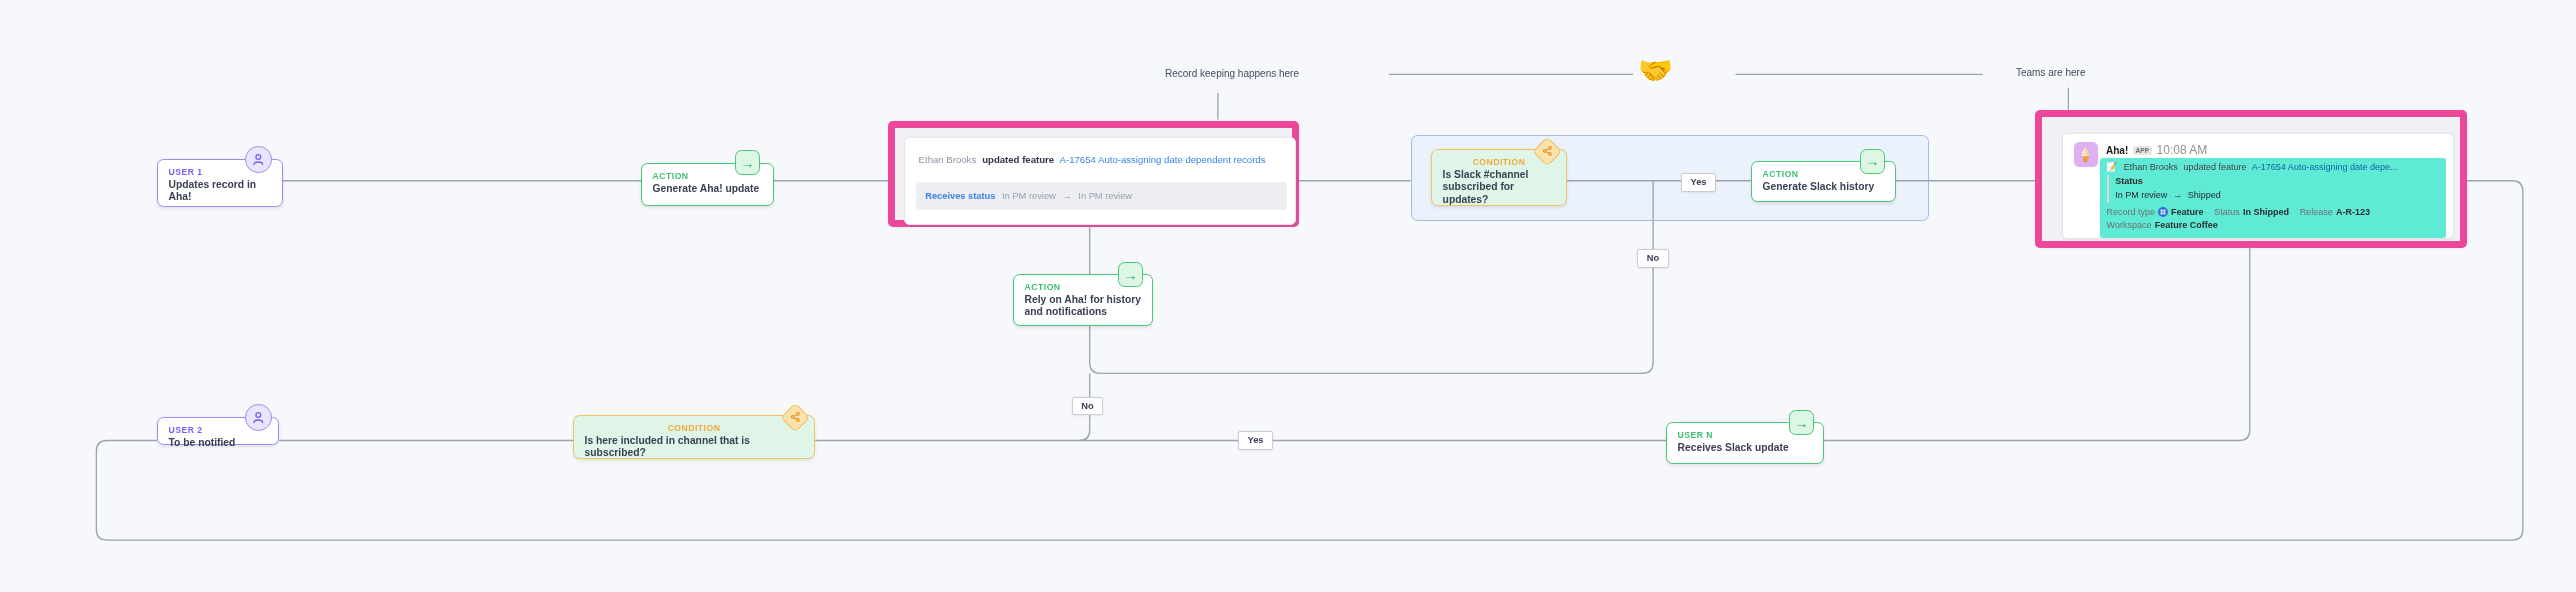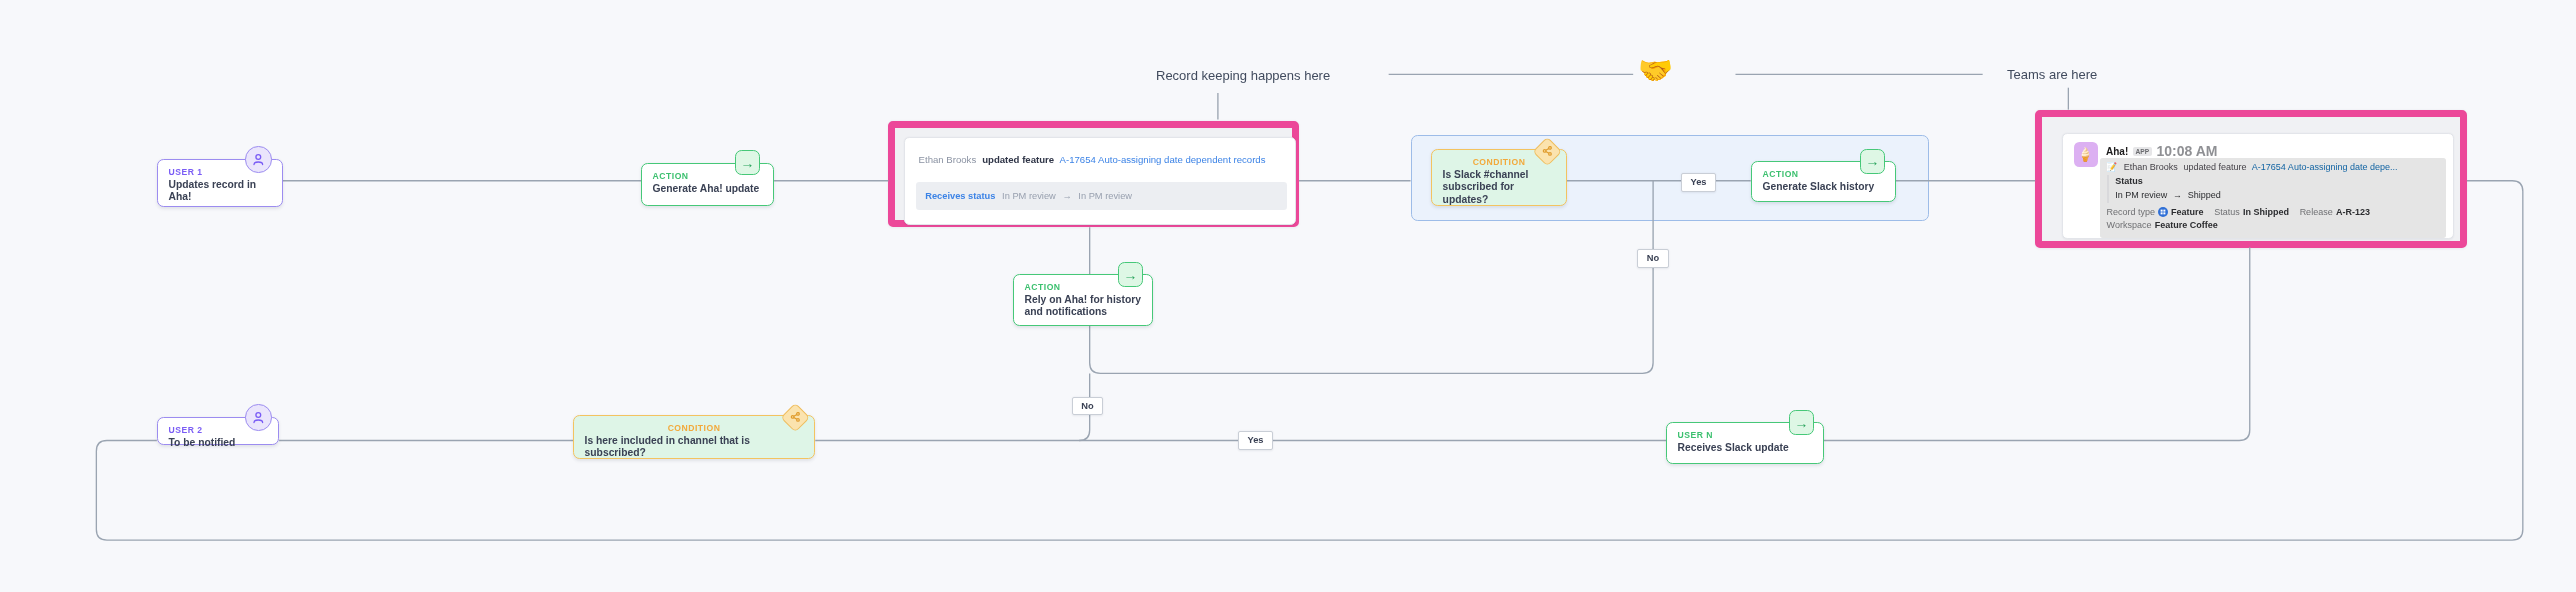--- a/index.html
+++ b/index.html
@@ -32,21 +32,21 @@
                   font-size:14px; font-weight:bold; display:flex; align-items:center; justify-content:center; }
   .diamond-badge{ position:absolute; width:20.6px; height:20.6px; border-radius:4.7px;
                   background:#fbe3ae; border:1.3px solid #efbc5a; transform:rotate(45deg);
                   display:flex; align-items:center; justify-content:center; }
   .diamond-badge svg { transform:rotate(-45deg); }
 
   .edge-label { position:absolute; z-index:12; background:#fff; border:1px solid #c9ced6; border-radius:2px;
                 font-size:9.3px; font-weight:bold; color:#3a4154; display:flex; align-items:center; justify-content:center;
                 box-shadow:0 0.7px 2px rgba(30,40,60,.08); }
 
-  .annotation { position:absolute; z-index:10; font-size:13px; font-weight:500; color:#414b5e; }
+  .annotation { position:absolute; z-index:10; font-size:10px; font-weight:500; color:#414b5e;margin-left:9px; }
   .emoji-note { position:absolute; z-index:10; font-size:28px; line-height:1; }
 
   
   .outer-card { position:absolute; z-index:2; background:#f0f1f4; border:7px solid #ec4899; border-radius:5px;
                 box-shadow:0 0.7px 2.7px rgba(30,40,60,.06); }
   .inner-card { position:absolute; background:#fff; border:0.7px solid #e3e5ea; border-radius:5.3px;
                 box-shadow:0 0.7px 2px rgba(30,40,60,.06); }
 
   
   .event-line { position:absolute; left:13.3px; top:16px; font-size:9.6px; white-space:nowrap; }
@@ -60,22 +60,22 @@
 
   
   .group-container { position:absolute; z-index:1; background:#ebf2fc; border:1px solid #9dbce8; border-radius:6.6px; }
 
   
   .slack-avatar { position:absolute; left:10.6px; top:8px; width:24.6px; height:24.6px; border-radius:5.3px;
                   background:#dcb0f2; display:flex; align-items:center; justify-content:center; font-size:13.3px; }
   .slack-head { position:absolute; left:43px; top:9.3px; display:flex; align-items:center; gap:4.7px; white-space:nowrap; }
   .slack-app-name { font-size:10px; font-weight:800; color:#1d1c1d; }
   .slack-app-badge { font-size:6.6px; font-weight:bold; color:#696a6e; background:#e6e6e8; border-radius:2px; padding:1.3px 2.7px; }
-  .slack-time { font-size:14px; color:#8f9094;font-weight:bold; }
-  .slack-msg { position:absolute; left:37px; top:24px; width:346px; background:#e5e5e5; border-radius:2.7px;
+  .slack-time { font-size:12px; color:#8f9094; }
+  .slack-msg { position:absolute; left:37px; top:24px; width:346px; background:#5eead4; border-radius:2.7px;
                padding:4px 6.6px 5.3px 6.6px; font-size:9px; color:#454248; }
   .slack-row1 { white-space:nowrap; overflow:hidden; }
   .slack-link { color:#1264a3; }
   .slack-quote { border-left:2.7px solid #d9d9dc; padding-left:6.6px; margin:3.3px 0 4px 0; color:#2c2d30; line-height:1.55; }
   .slack-quote .qf { font-weight:bold; }
   .slack-meta { display:flex; align-items:center; white-space:nowrap; margin-bottom:2.7px; }
   .slack-meta .ml { color:#6f7073; margin-right:3.3px; }
   .slack-meta .mv { color:#2c2d30; font-weight:bold; margin-right:10.6px; }
   .slack-meta svg { margin-right:2.7px; }
 </style>

